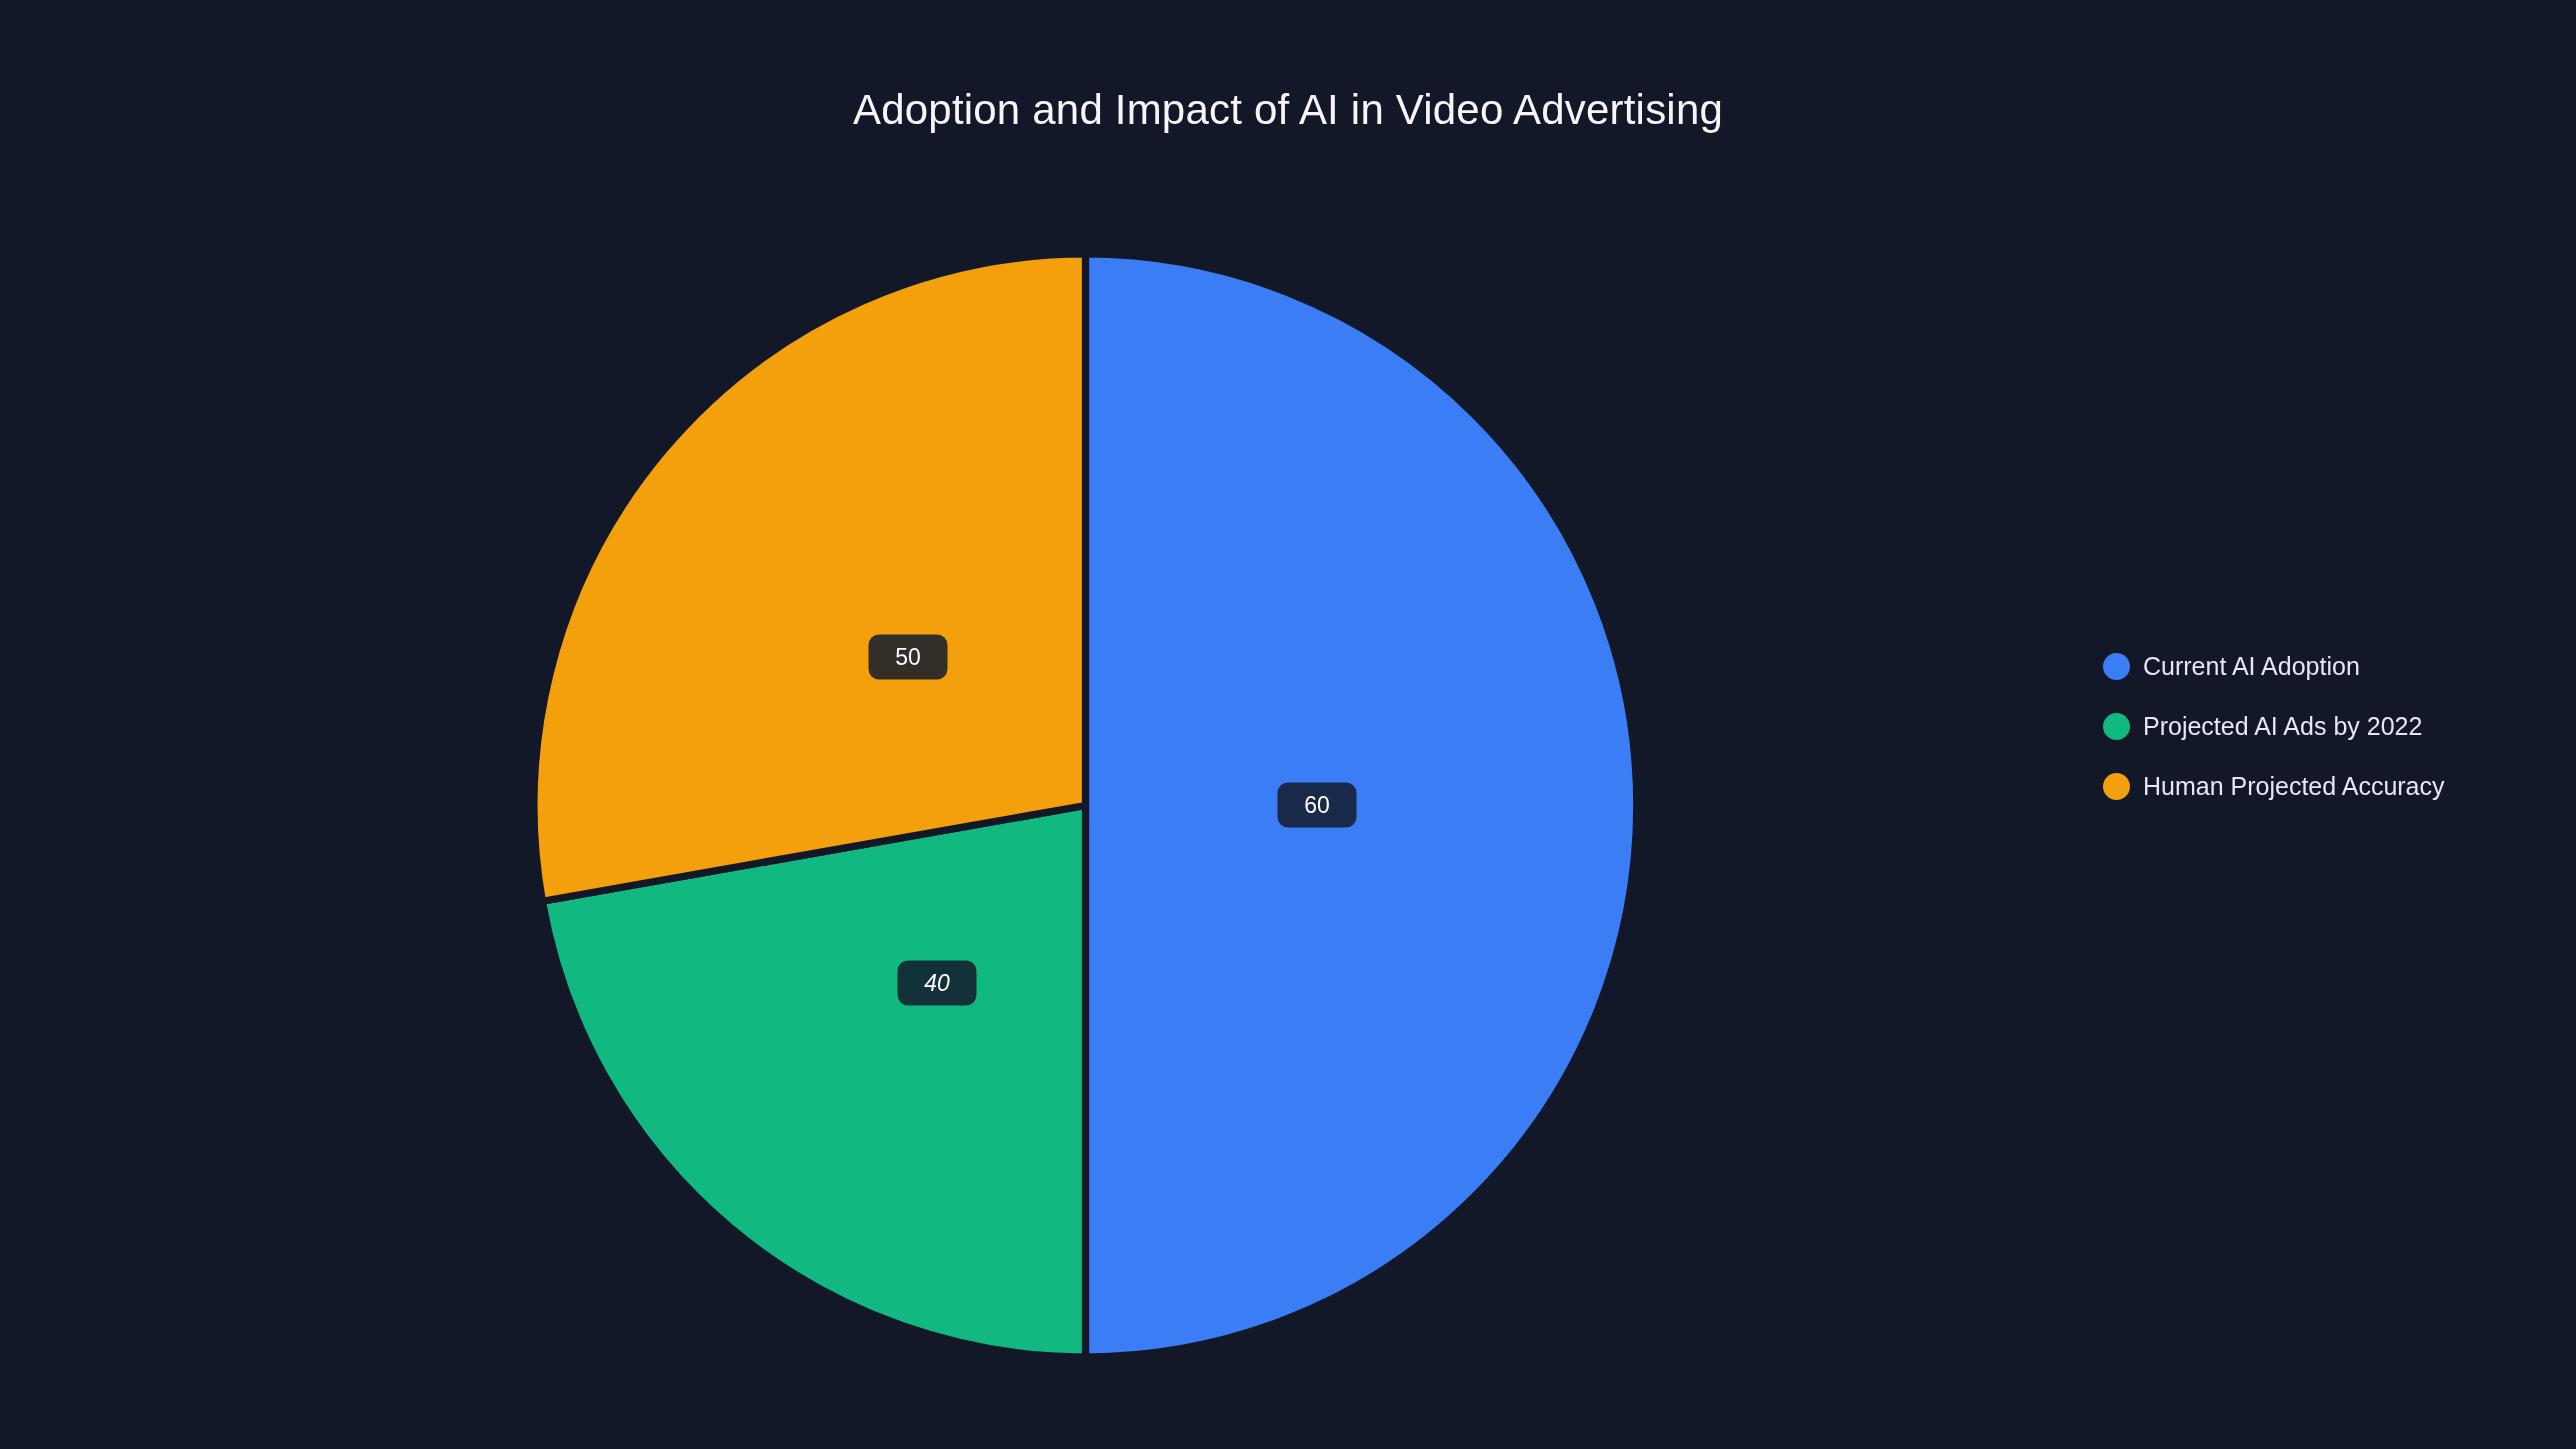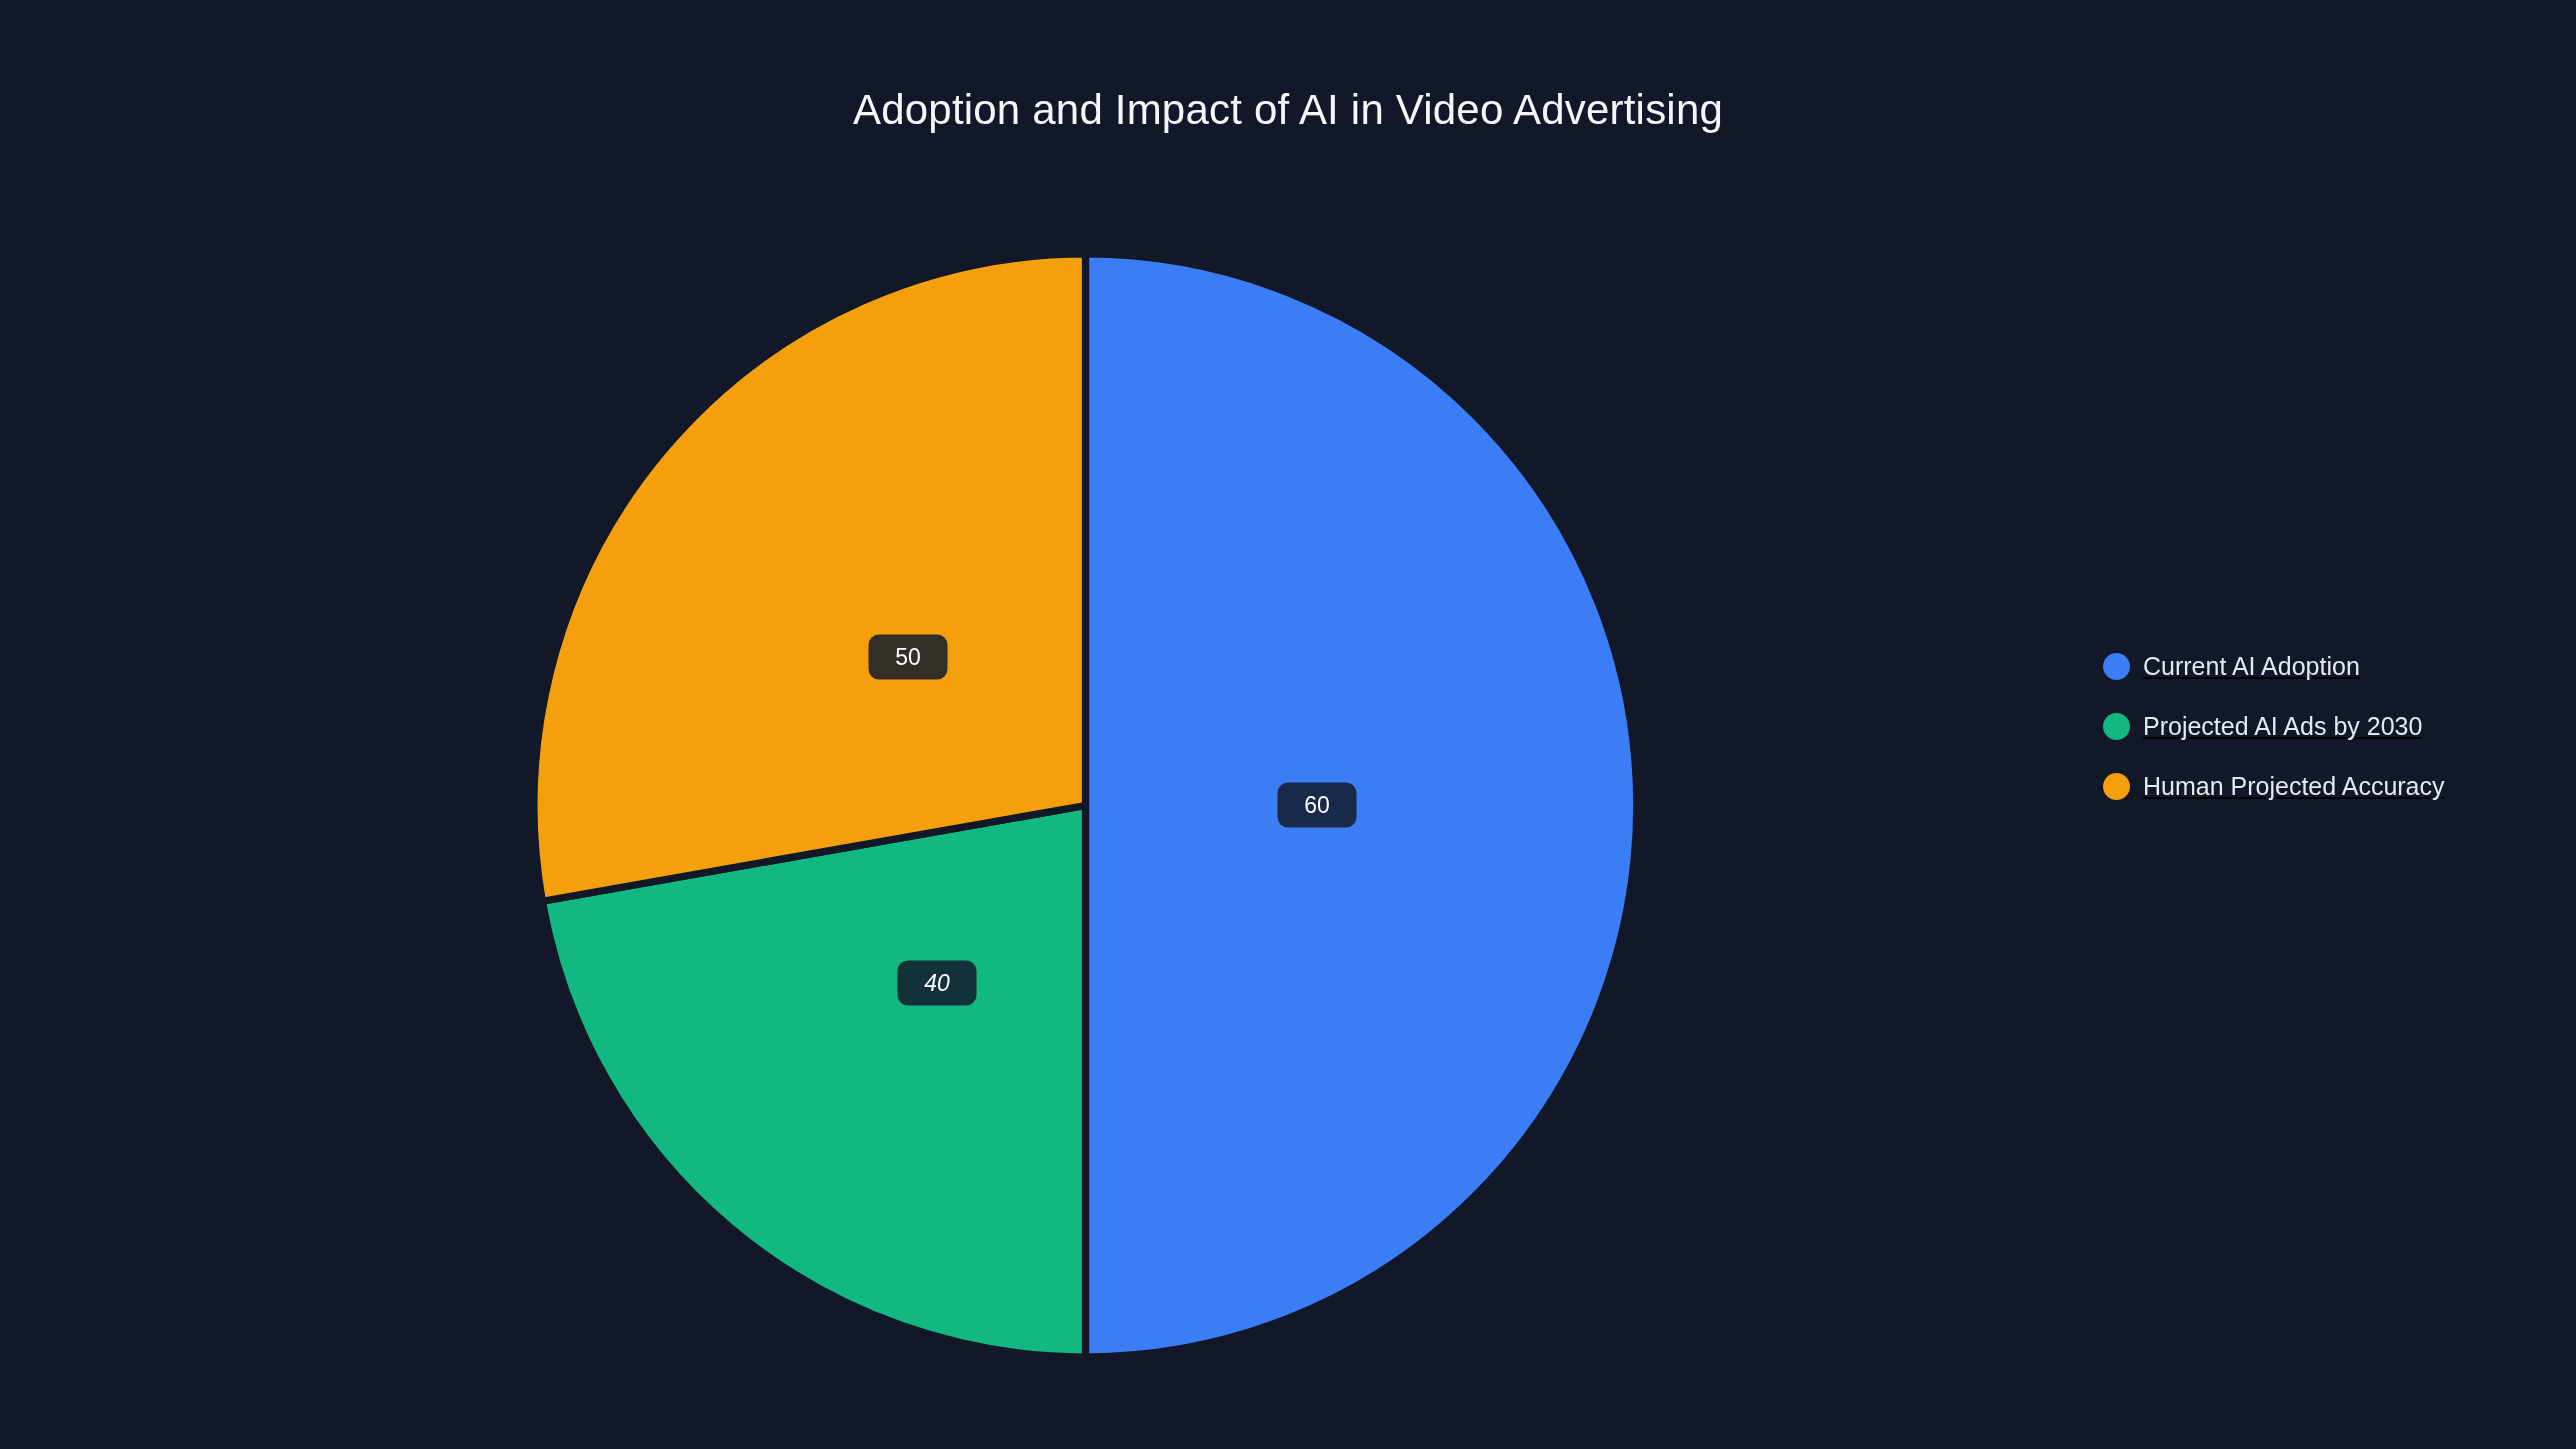--- a/index.html
+++ b/index.html
@@ -64,21 +64,20 @@
     white-space: nowrap;
     transform: translate(-50%, -50%);
   }
   #legend {
     position: absolute;
     left: 2103px;
     top: 652px;
     display: flex;
     flex-direction: column;
     gap: 31px;
-    text-decoration: underline;
   }
   .legend-item {
     display: flex;
     align-items: center;
     gap: 13px;
     height: 29px;
   }
   .legend-swatch {
     width: 27px;
     height: 27px;
@@ -115,21 +114,21 @@
       </div>
   </div>
 
   <div id="legend">
       <div class="legend-item">
         <span class="legend-swatch" style="background: rgb(59, 125, 245);"></span>
         <span class="legend-label">Current AI Adoption</span>
       </div>
       <div class="legend-item">
         <span class="legend-swatch" style="background: rgb(17, 185, 129);"></span>
-        <span class="legend-label">Projected AI Ads by 2030</span>
+        <span class="legend-label">Projected AI Ads by 2022</span>
       </div>
       <div class="legend-item">
         <span class="legend-swatch" style="background: rgb(244, 160, 12);"></span>
         <span class="legend-label">Human Projected Accuracy</span>
       </div>
     </div>
 
 </div>
 
 

